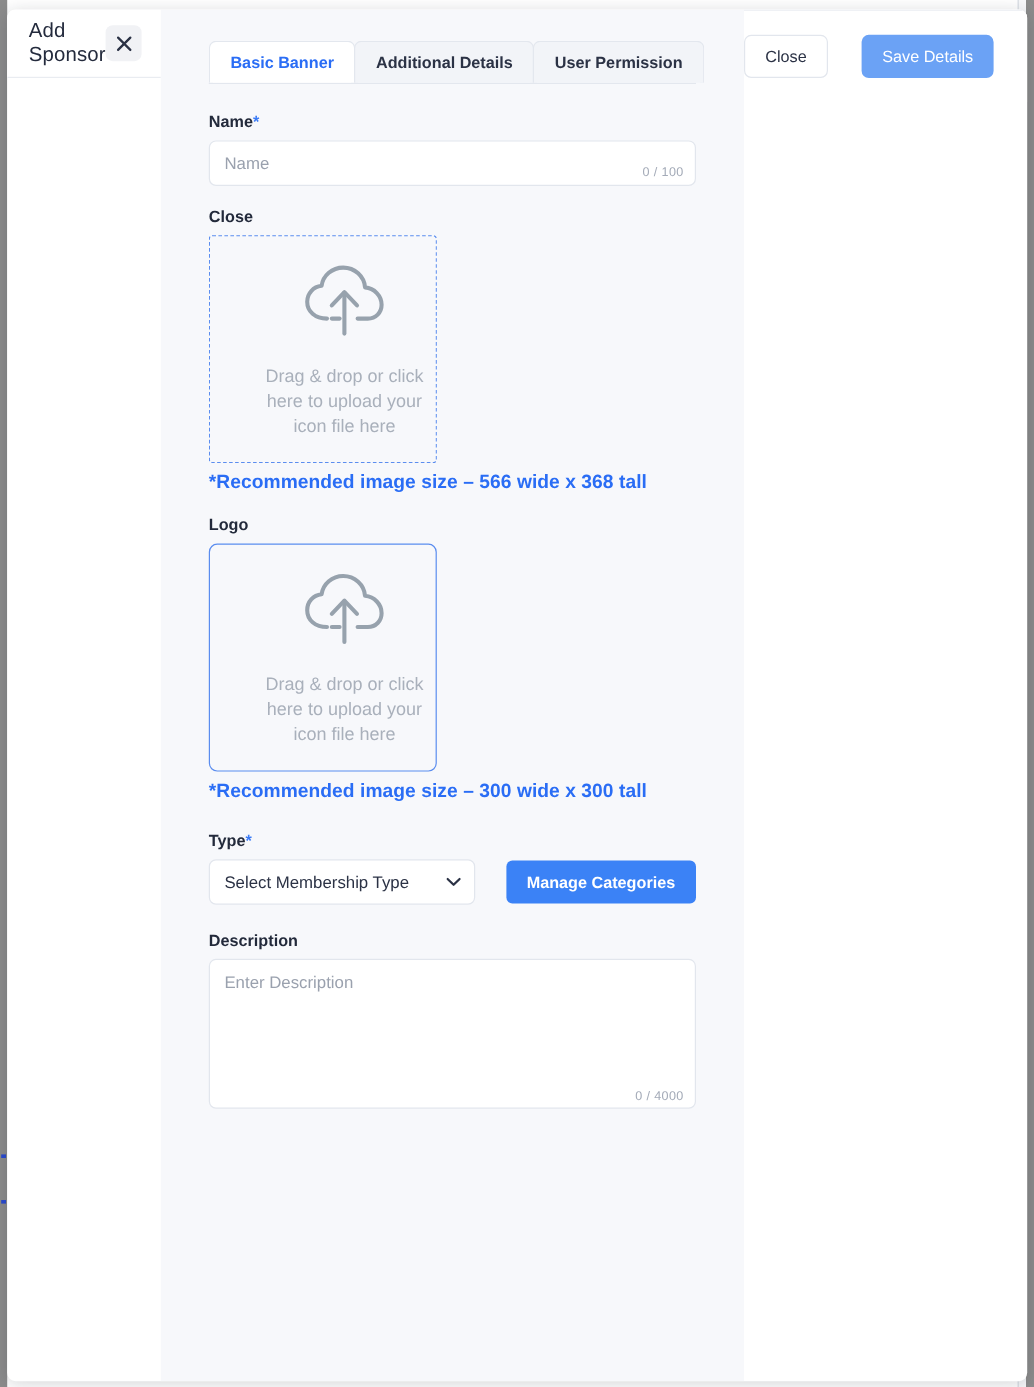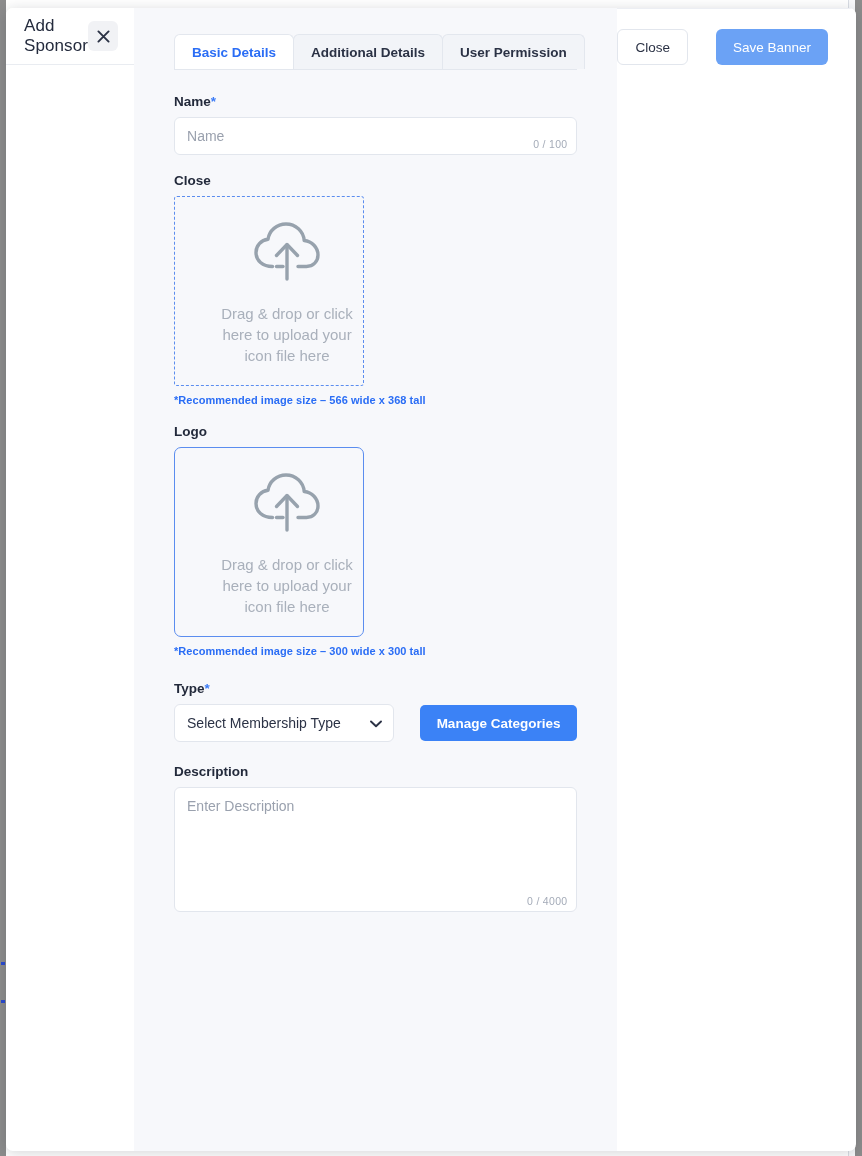--- a/index.html
+++ b/index.html
@@ -208,21 +208,21 @@
   .dz-icon { margin-bottom: 14px; }
   .dz-text {
     font-size: 15px;
     line-height: 21px;
     color: #a9b0bb;
     text-align: center;
     padding: 0 8px;
     max-width: 175px;
   }
   .rec-note {
-    font-size: 11px;
+    font-size: 16px;
     font-weight: bold;
     color: #2a6df5;
     margin-top: 8px;
     letter-spacing: .05px;
   }
 
   
   .type-row {
     display: flex;
     align-items: center;
@@ -359,21 +359,21 @@
             <path d="M1.4 1.4 L11.6 11.6 M11.6 1.4 L1.4 11.6" stroke="#2b3245" stroke-width="1.9" stroke-linecap="round" fill="none"></path>
           </svg>
         </span>
       </button>
     </div>
 
     <div class="modal-body">
 
       <div class="tabs">
         <div class="tab active">
-          <span>Basic Details</span>
+          <span>Basic Banner</span>
         </div>
         <div class="tab">
           <span>Additional Details</span>
         </div>
         <div class="tab">
           <span>User Permission</span>
         </div>
       </div>
 
       <div class="field-block">
@@ -442,17 +442,17 @@
         <div class="ta-wrap">
           <textarea class="desc" placeholder="Enter Description" style=""></textarea>
           <span class="counter" style="bottom:9px">0 / 4000</span>
         </div>
       </div>
 
     </div>
 
     <div class="modal-footer">
       <button class="btn-secondary">Close</button>
-      <button class="btn-save">Save Banner</button>
+      <button class="btn-save">Save Details</button>
     </div>
 
   </div>
 </div>
 
 </body></html>

